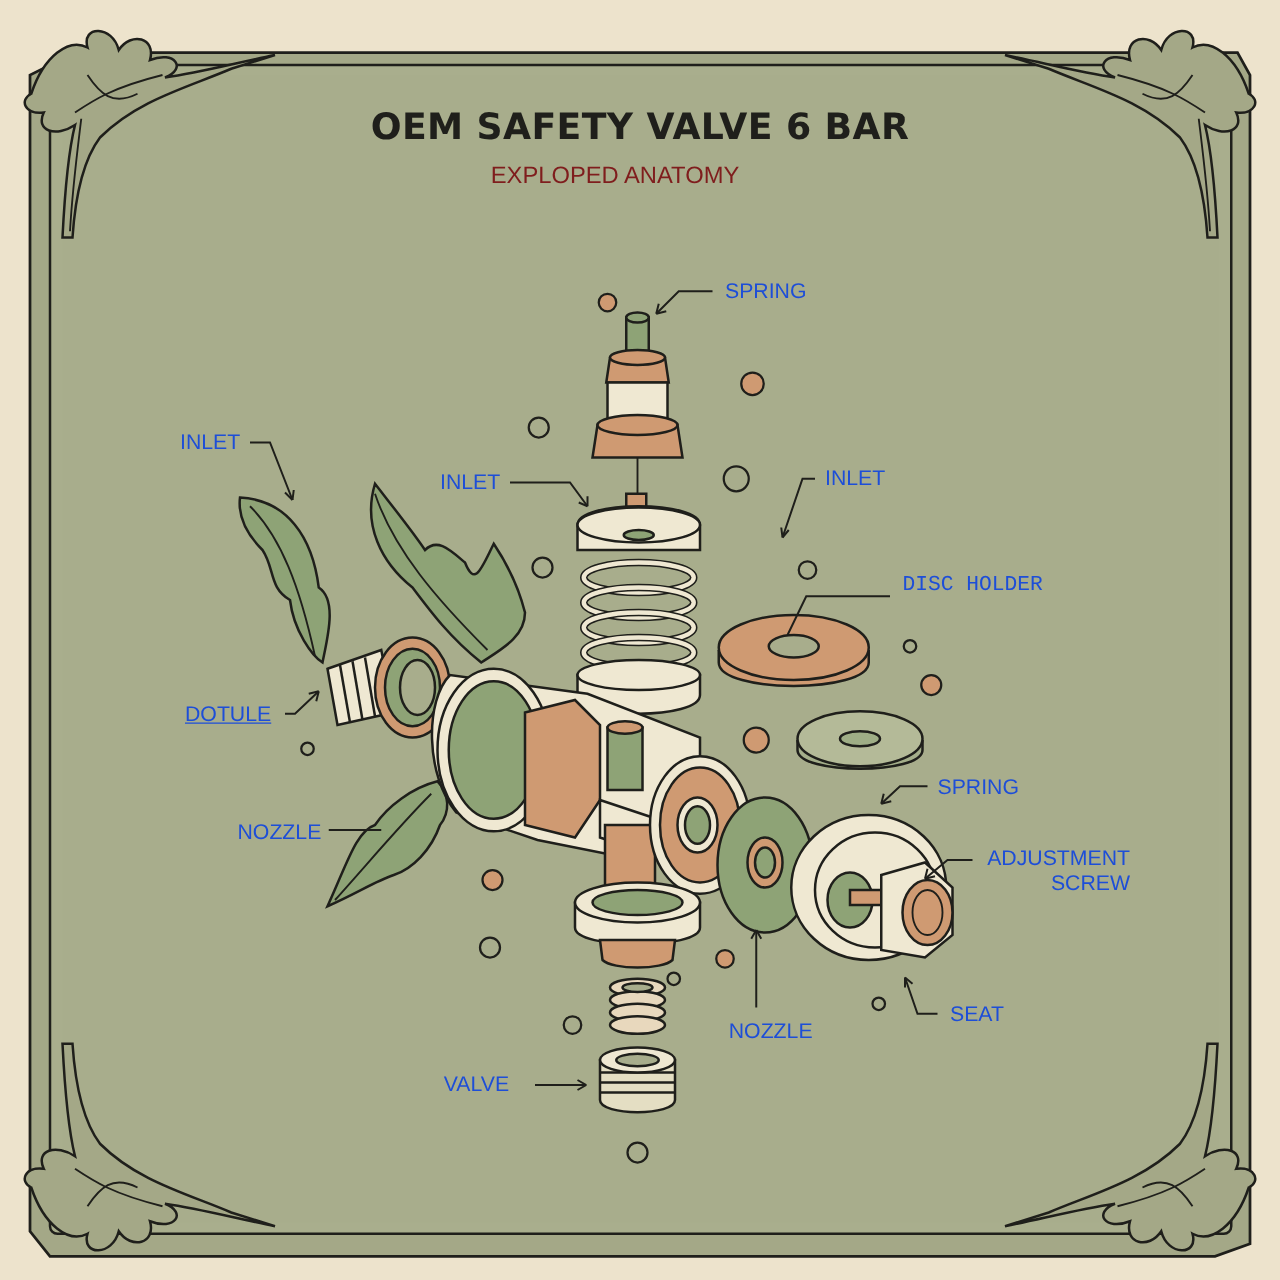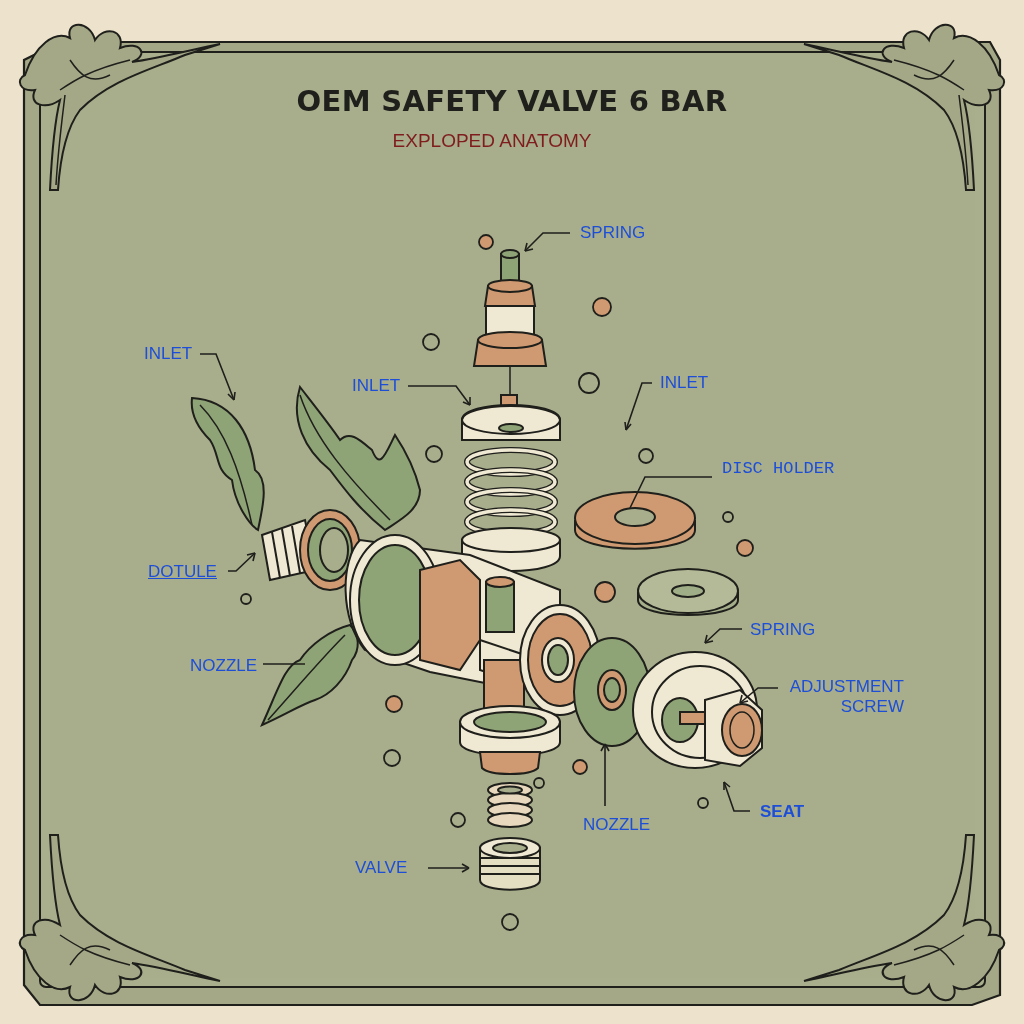--- a/index.html
+++ b/index.html
@@ -218,16 +218,16 @@
 <div class="lbl" style="left:660px;top:373px;">INLET</div>
 <div class="lbl" style="left:722px;top:459px;font-family:Liberation Mono, monospace;">DISC HOLDER</div>
 <div class="lbl" style="left:148px;top:562px;text-decoration:underline;">DOTULE</div>
 <div class="lbl" style="left:750px;top:620px;">SPRING</div>
 <div class="lbl" style="left:190px;top:656px;">NOZZLE</div>
 <div class="lbl c" style="left:784px;top:677px;width:120px;text-align:right;">
   <div>ADJUSTMENT</div>
   <div>SCREW</div>
 </div>
 <div class="lbl" style="left:583px;top:815px;">NOZZLE</div>
-<div class="lbl" style="left:760px;top:802px;font-weight:bold;">SEAT</div>
+<div class="lbl" style="left:760px;top:802px;">SEAT</div>
 <div class="lbl" style="left:355px;top:858px;">VALVE</div>
 
 </div>
 
 </body></html>

